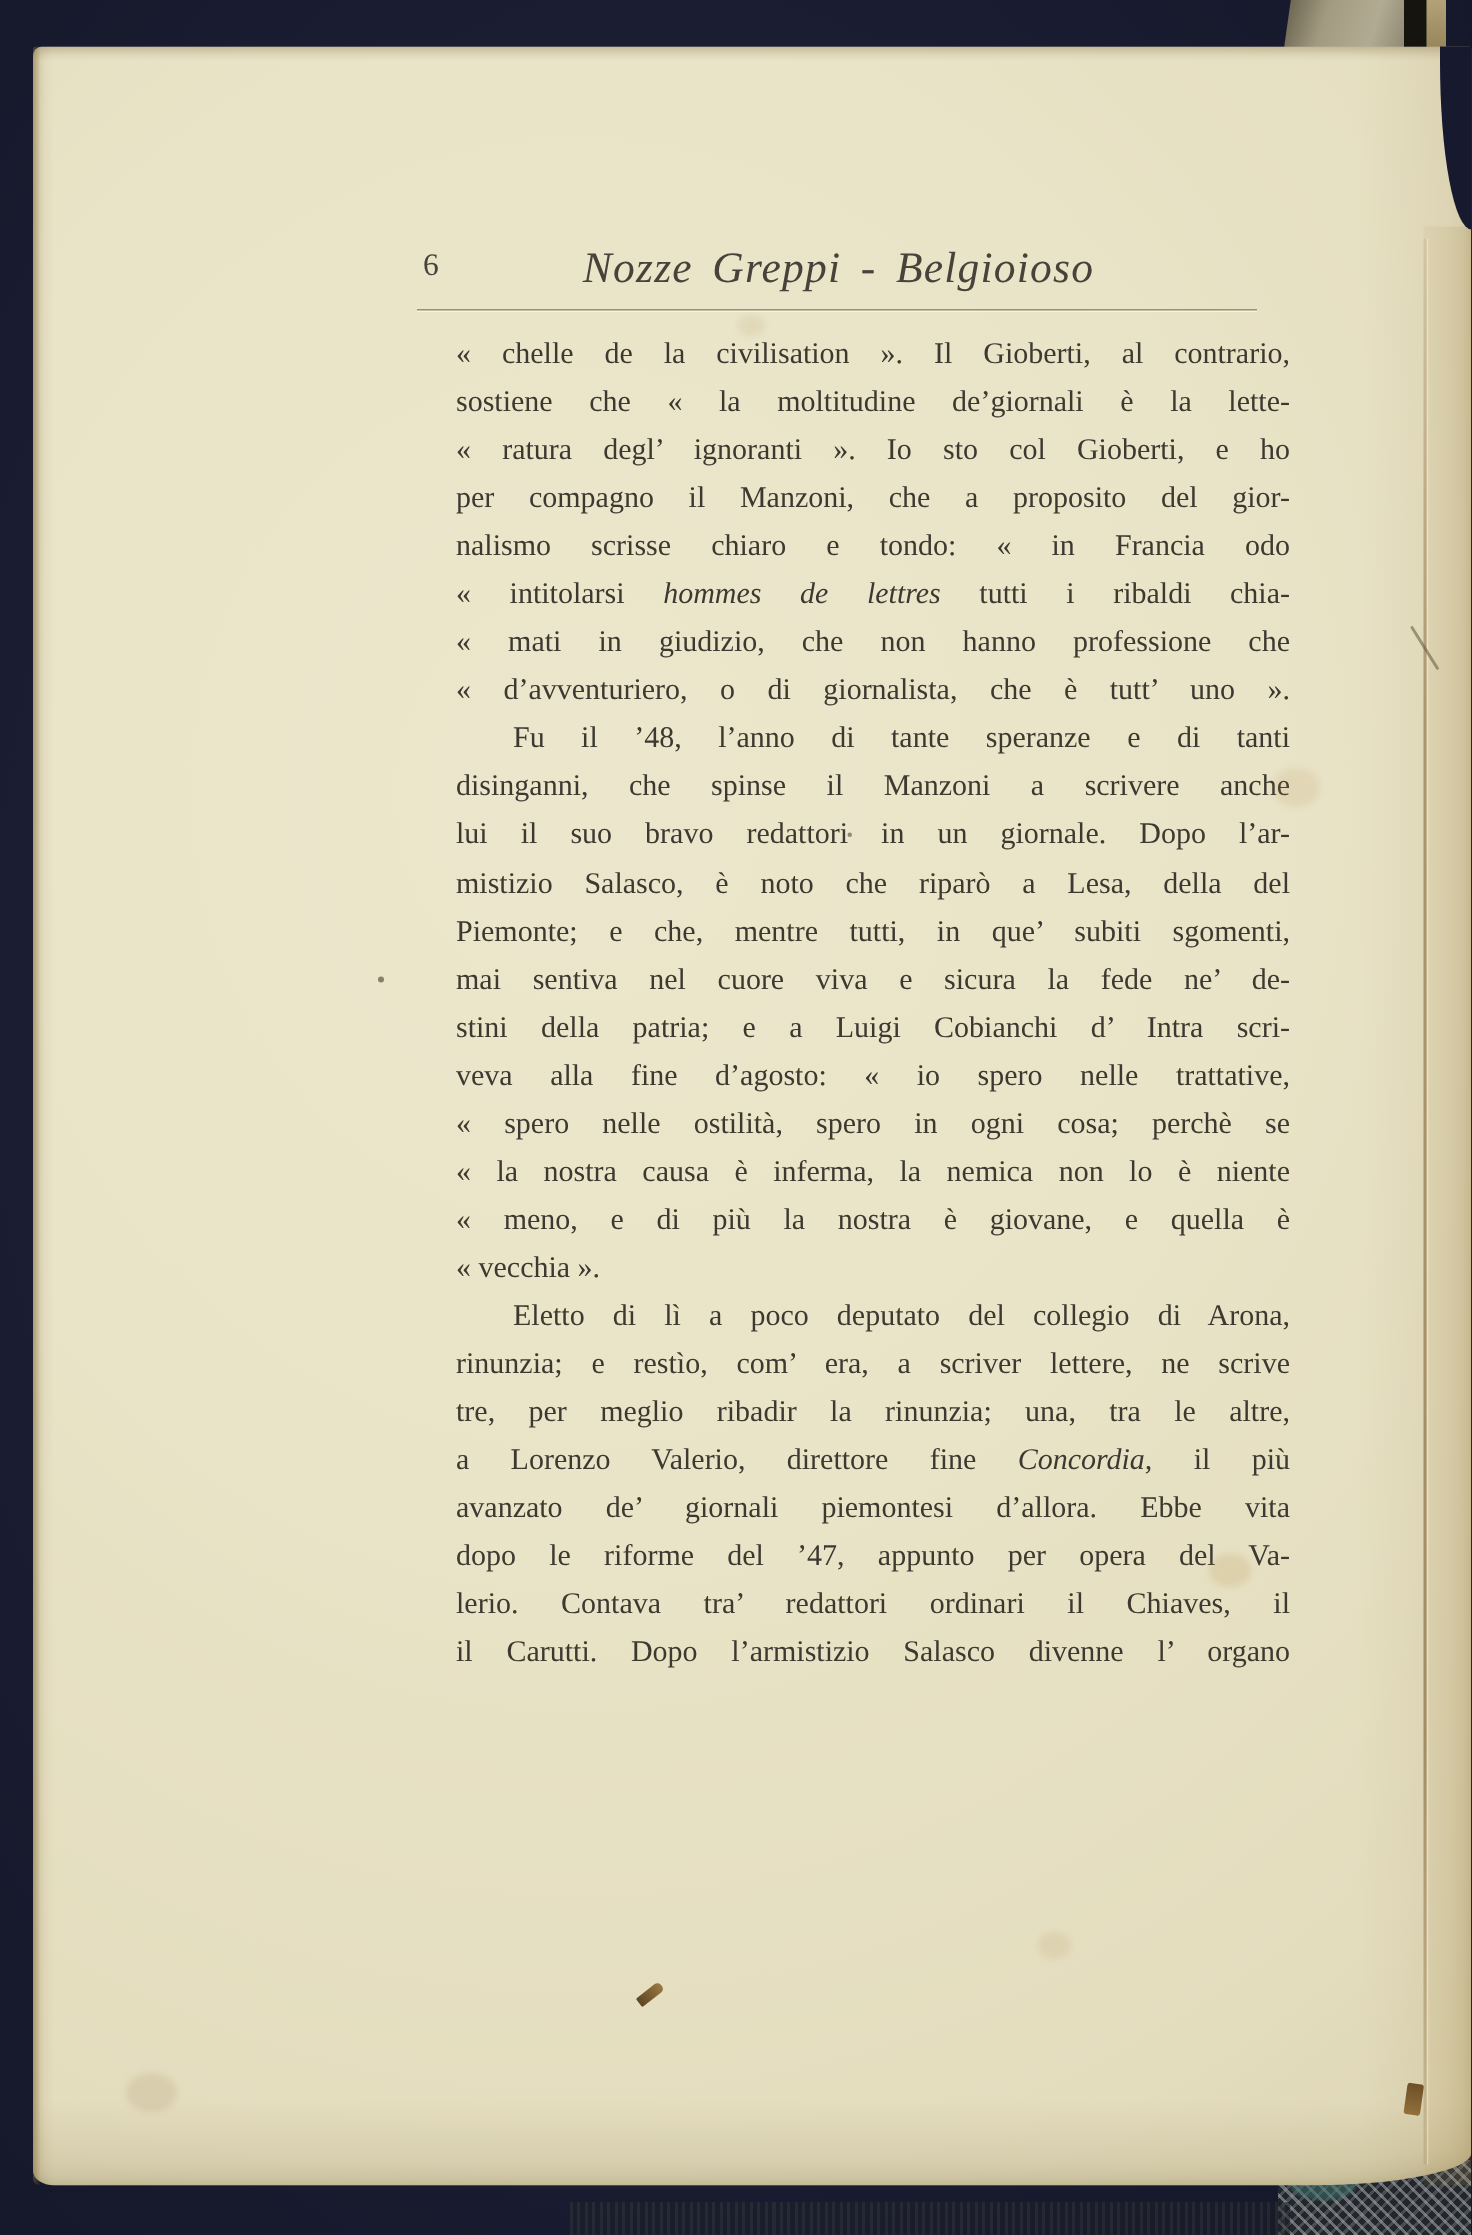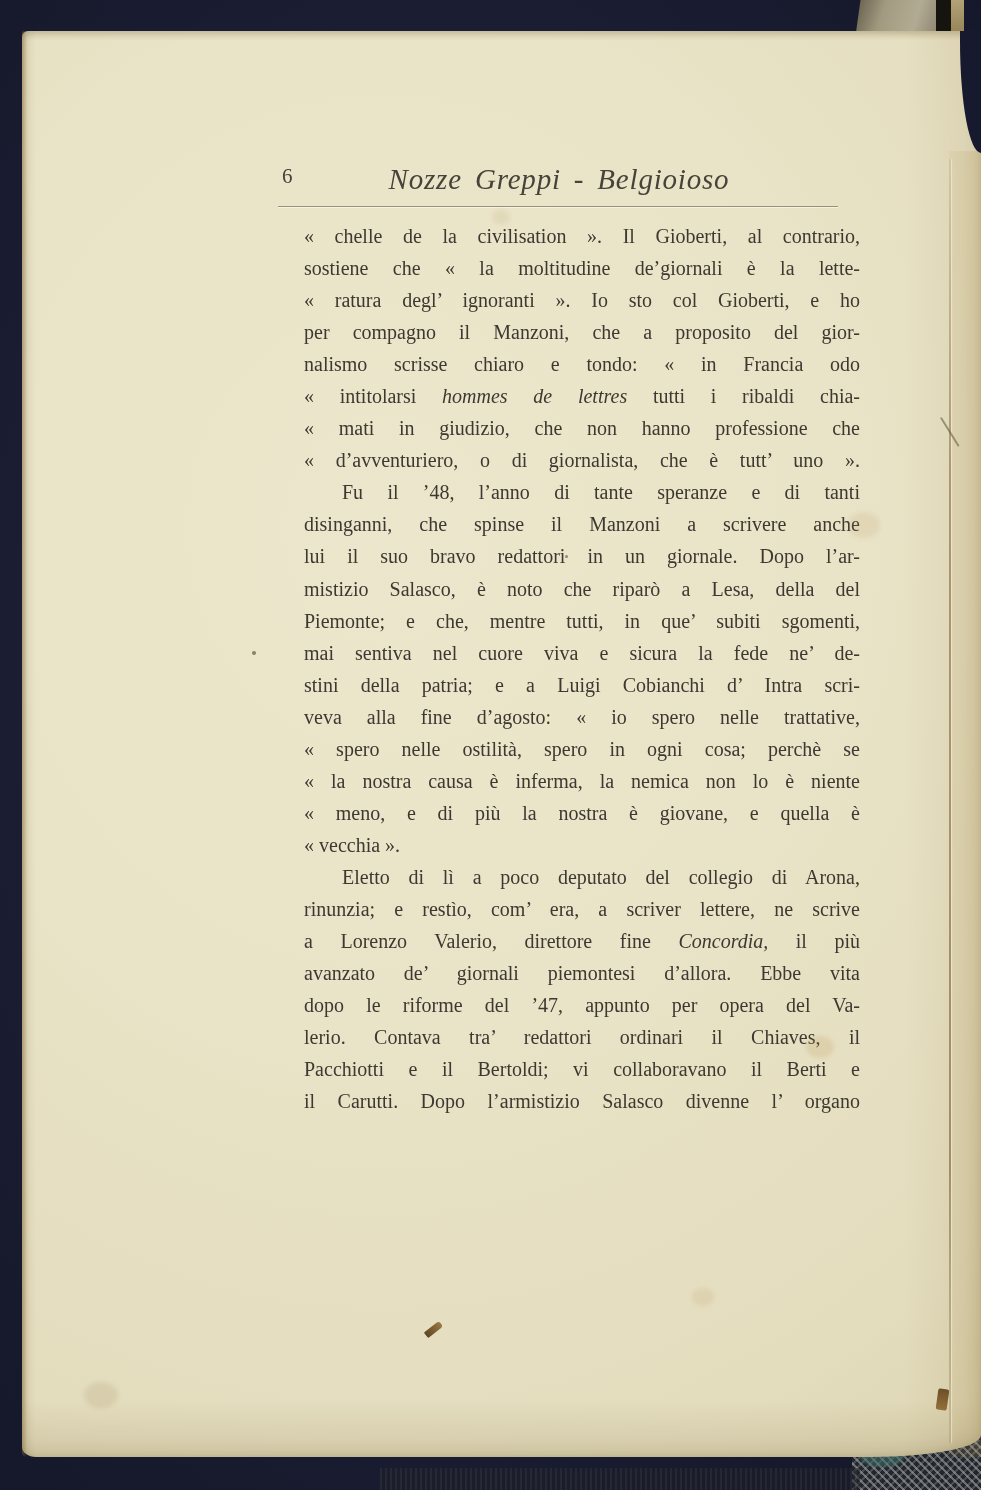--- a/index.html
+++ b/index.html
@@ -157,25 +157,25 @@
         <div class="text-line"><span>Piemonte; e che, mentre tutti, in que’ subiti sgomenti,</span></div>
         <div class="text-line"><span>mai sentiva nel cuore viva e sicura la fede ne’ de-</span></div>
         <div class="text-line"><span>stini della patria; e a Luigi Cobianchi d’ Intra scri-</span></div>
         <div class="text-line"><span>veva alla fine d’agosto: « io spero nelle trattative,</span></div>
         <div class="text-line"><span>« spero nelle ostilità, spero in ogni cosa; perchè se</span></div>
         <div class="text-line"><span>« la nostra causa è inferma, la nemica non lo è niente</span></div>
         <div class="text-line"><span>« meno, e di più la nostra è giovane, e quella è</span></div>
         <div class="text-line no-justify"><span>« vecchia ».</span></div>
         <div class="text-line indent"><span>Eletto di lì a poco deputato del collegio di Arona,</span></div>
         <div class="text-line"><span>rinunzia; e restìo, com’ era, a scriver lettere, ne scrive</span></div>
+        <div class="text-line"><span>tre, per meglio ribadir la rinunzia; una, tra le altre,</span></div>
         <div class="text-line"><span>a Lorenzo Valerio, direttore fine </span><span class="it">Concordia,</span><span> il più</span></div>
         <div class="text-line"><span>avanzato de’ giornali piemontesi d’allora. Ebbe vita</span></div>
         <div class="text-line"><span>dopo le riforme del ’47, appunto per opera del Va-</span></div>
         <div class="text-line"><span>lerio. Contava tra’ redattori ordinari il Chiaves, il</span></div>
-        <div class="text-line"><span>Pacchiotti e il Bertoldi; vi collaboravano il Berti e</span></div>
         <div class="text-line"><span>il Carutti. Dopo l’armistizio Salasco divenne l’ organo</span></div>
       </div>
   </div>
 
   <div class="speck speck-a"></div>
   <div class="speck speck-b"></div>
   <div class="dot dot-1"></div>
   <div class="dot dot-2"></div>
   <div class="fox fox-1"></div>
   <div class="fox fox-2"></div>

